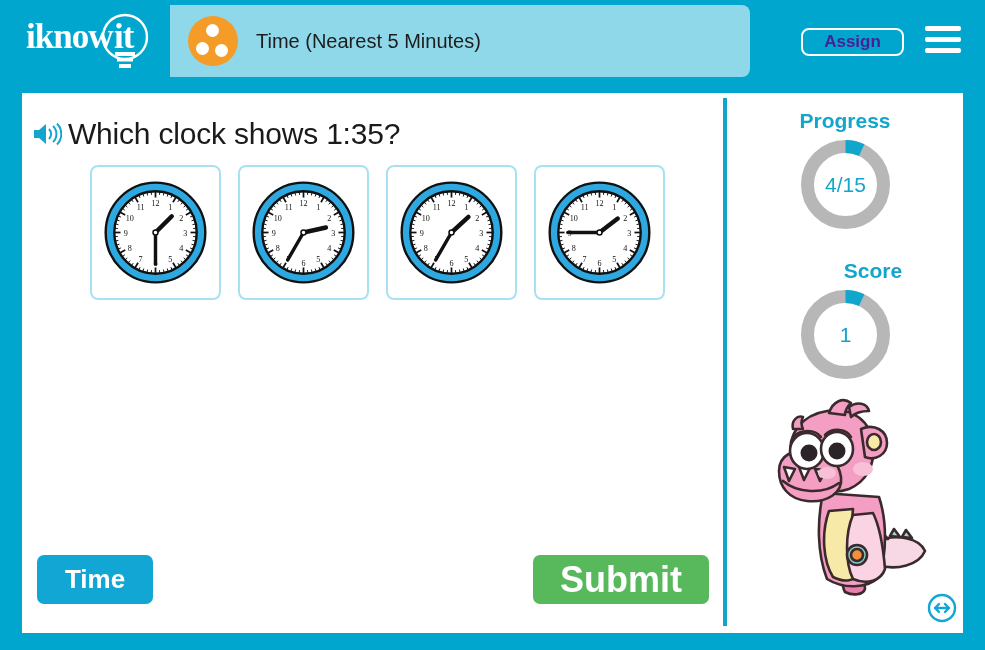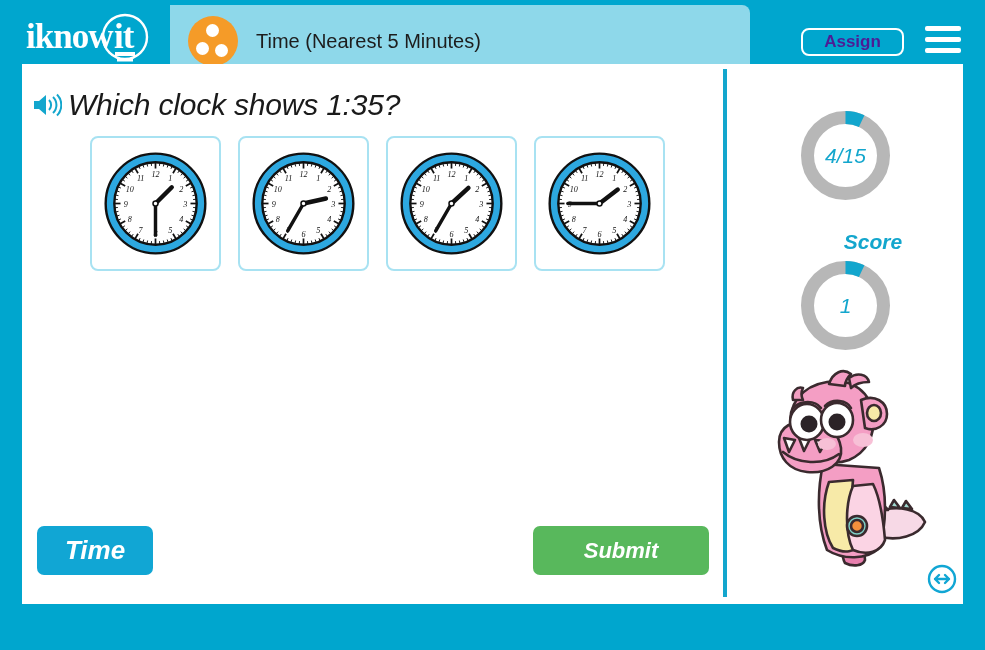--- a/index.html
+++ b/index.html
@@ -41,21 +41,21 @@
     cursor:pointer;box-sizing:border-box;
   }
   .hamburger{position:absolute;left:925px;top:25px;width:36px;height:30px;cursor:pointer;}
   .hamburger span{position:absolute;left:0;width:36px;height:5px;background:#ffffff;border-radius:2px;}
   .hamburger span:nth-child(1){top:1px;}
   .hamburger span:nth-child(2){top:12px;}
   .hamburger span:nth-child(3){top:23px;}
 
   
   .stage{
-    position:absolute;left:22px;top:64px;width:941px;height:540px;background:#ffffff;font-style:italic;
+    position:absolute;left:22px;top:93px;width:941px;height:540px;background:#ffffff;
   }
   .divider{position:absolute;left:701px;top:5px;width:4px;height:528px;background:#13a6cd;}
 
   
   .question-row{position:absolute;left:10px;top:18px;height:46px;display:flex;align-items:center;}
   .speaker{width:30px;height:26px;margin-right:6px;flex:0 0 auto;cursor:pointer;}
   .question-text{font-size:30px;color:#1a1a1a;white-space:nowrap;letter-spacing:-0.2px;}
 
   
   .choices{position:absolute;left:68px;top:72px;display:flex;gap:17px;}
@@ -67,21 +67,21 @@
   .choice svg{display:block;}
 
   
   .hint-btn{
     position:absolute;left:15px;top:462px;width:116px;height:49px;border-radius:7px;
     background:#11a6d4;color:#ffffff;font-size:26px;font-weight:bold;
     display:flex;align-items:center;justify-content:center;cursor:pointer;
   }
   .submit-btn{
     position:absolute;left:511px;top:462px;width:176px;height:49px;border-radius:7px;
-    background:#58b85c;color:#ffffff;font-size:22px;font-weight:bold;
+    background:#58b85c;color:#ffffff;font-size:36px;font-weight:bold;
     display:flex;align-items:center;justify-content:center;cursor:pointer;
   }
 
   
   .panel{position:absolute;left:705px;top:0;width:236px;height:540px;}
   .panel-label{
     width:236px;text-align:center;color:#13a6cd;font-size:21px;font-weight:bold;
   }
   .ring-wrap{position:relative;width:236px;height:104px;}
   .ring{position:absolute;left:71px;top:0;width:95px;height:95px;}
@@ -475,20 +475,21 @@
             <circle cx="60" cy="60" r="2.6" fill="#ffffff" stroke="#111111" stroke-width="1.6"></circle>
           </svg>
       </div>
     </div>
 
     <div class="hint-btn">Time</div>
     <div class="submit-btn">Submit</div>
 
     <div class="panel">
 
+      <div class="panel-label" id="progress-label">Progress</div>
       <div class="ring-wrap" id="progress-ring">
         <div class="ring">
           <svg width="95" height="95" viewBox="0 0 95 95">
             <circle cx="47.5" cy="47.5" r="38" fill="none" stroke="#b7b7b7" stroke-width="13"></circle>
             <path id="progress-arc" fill="none" stroke="#13a6cd" stroke-width="13" d="M 47.5 9.5 A 38 38 0 0 1 63.67961307947276 13.116572006291257"></path>
           </svg>
         </div>
         <div class="ring-val">4/15</div>
       </div>
 

